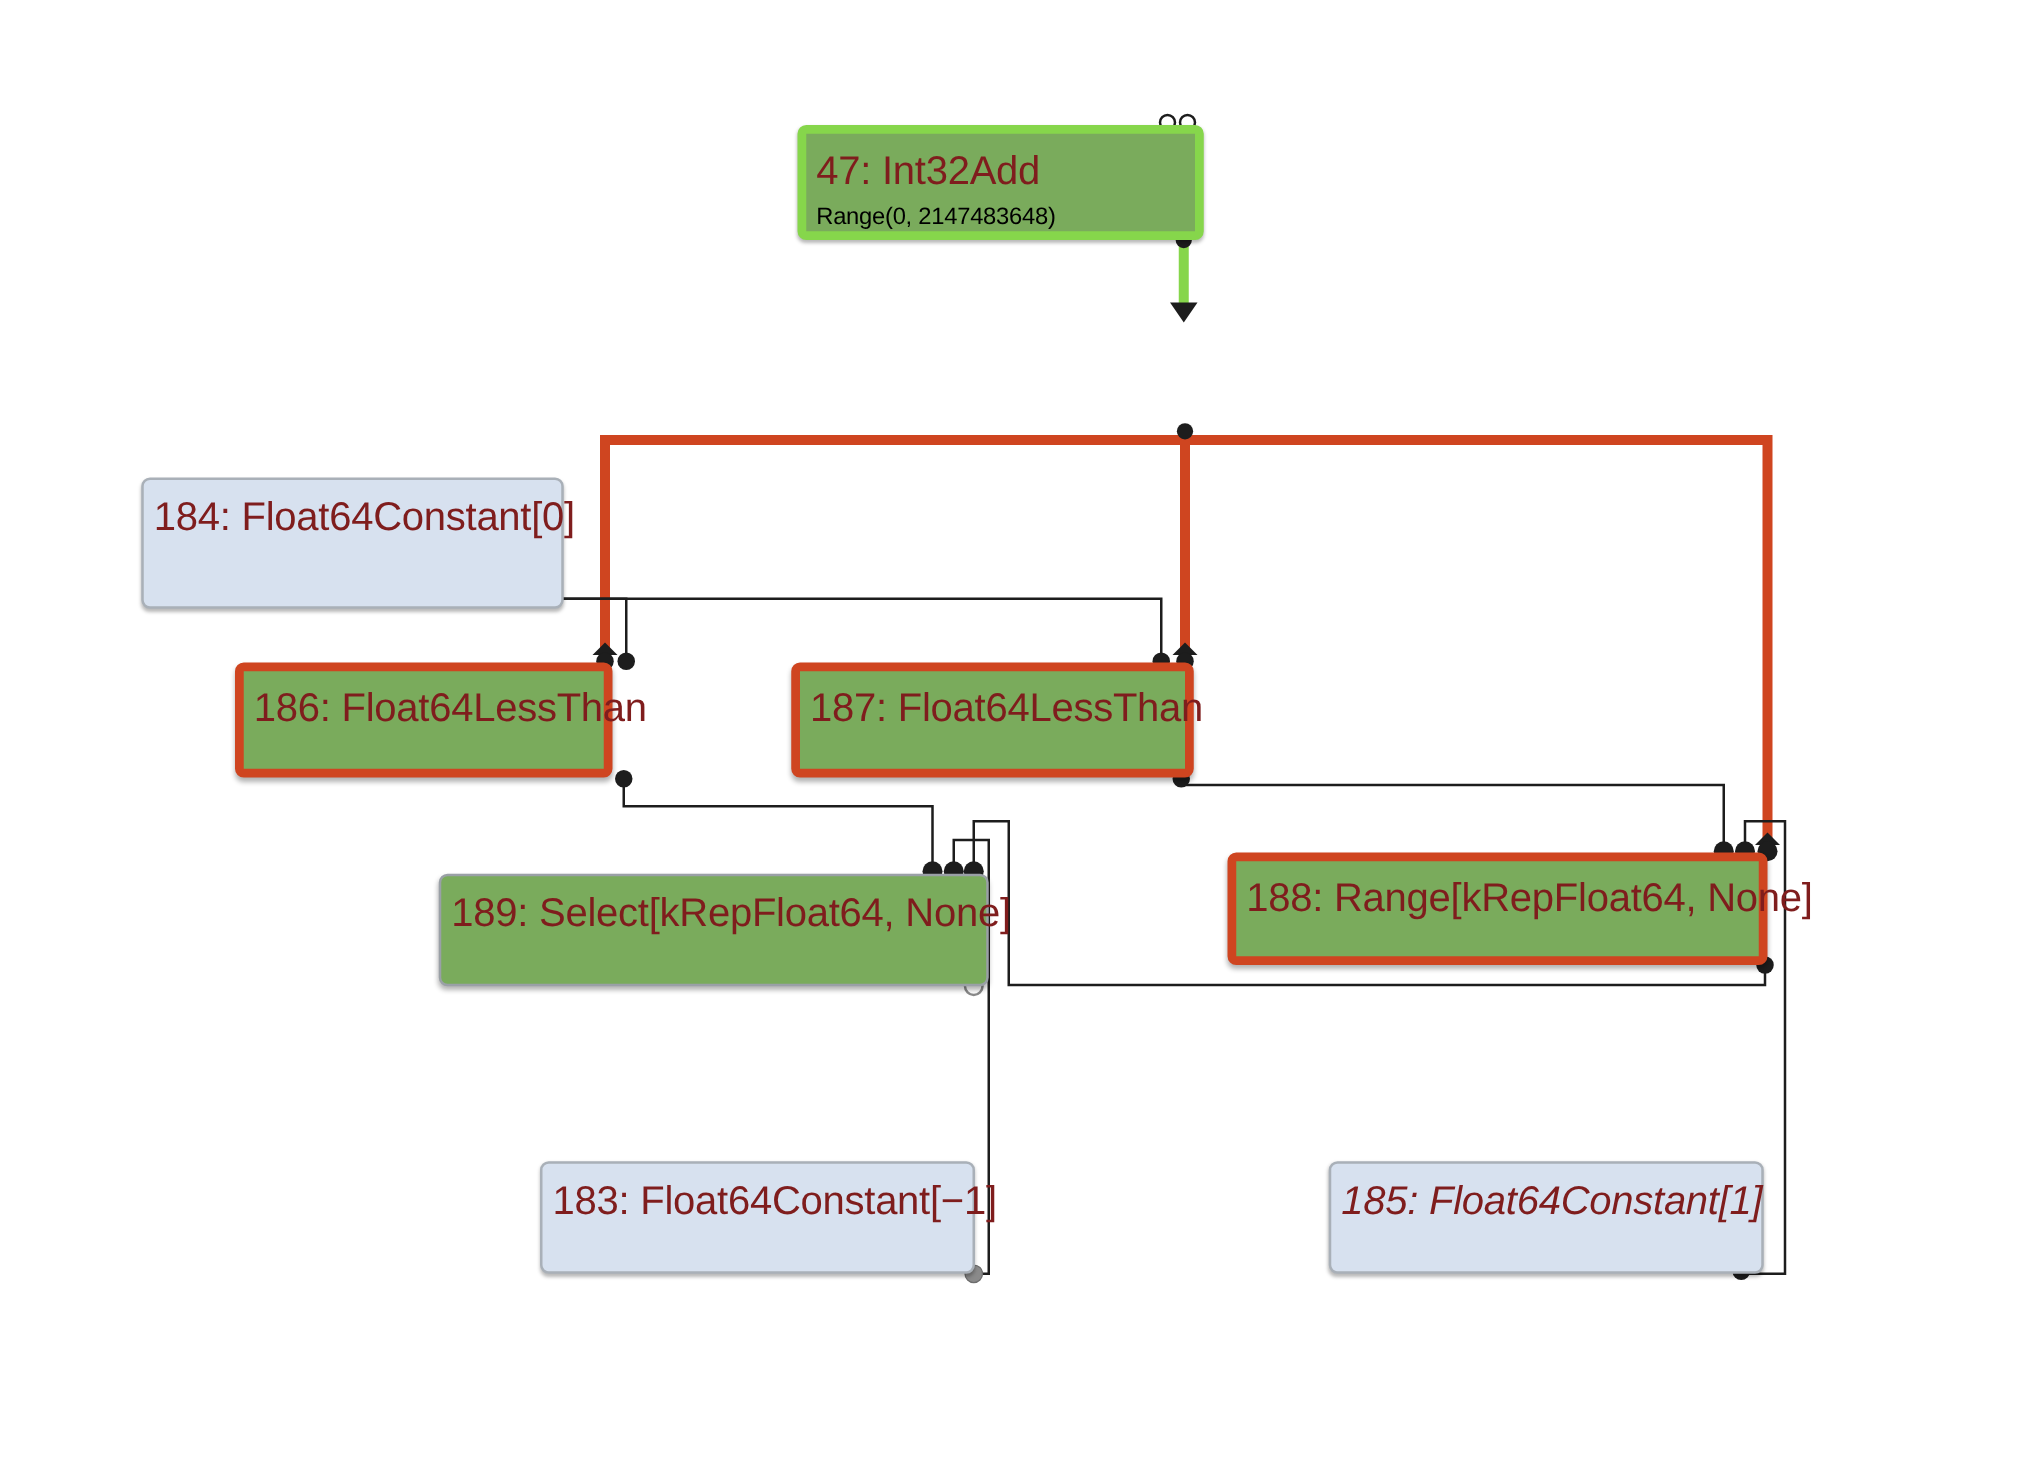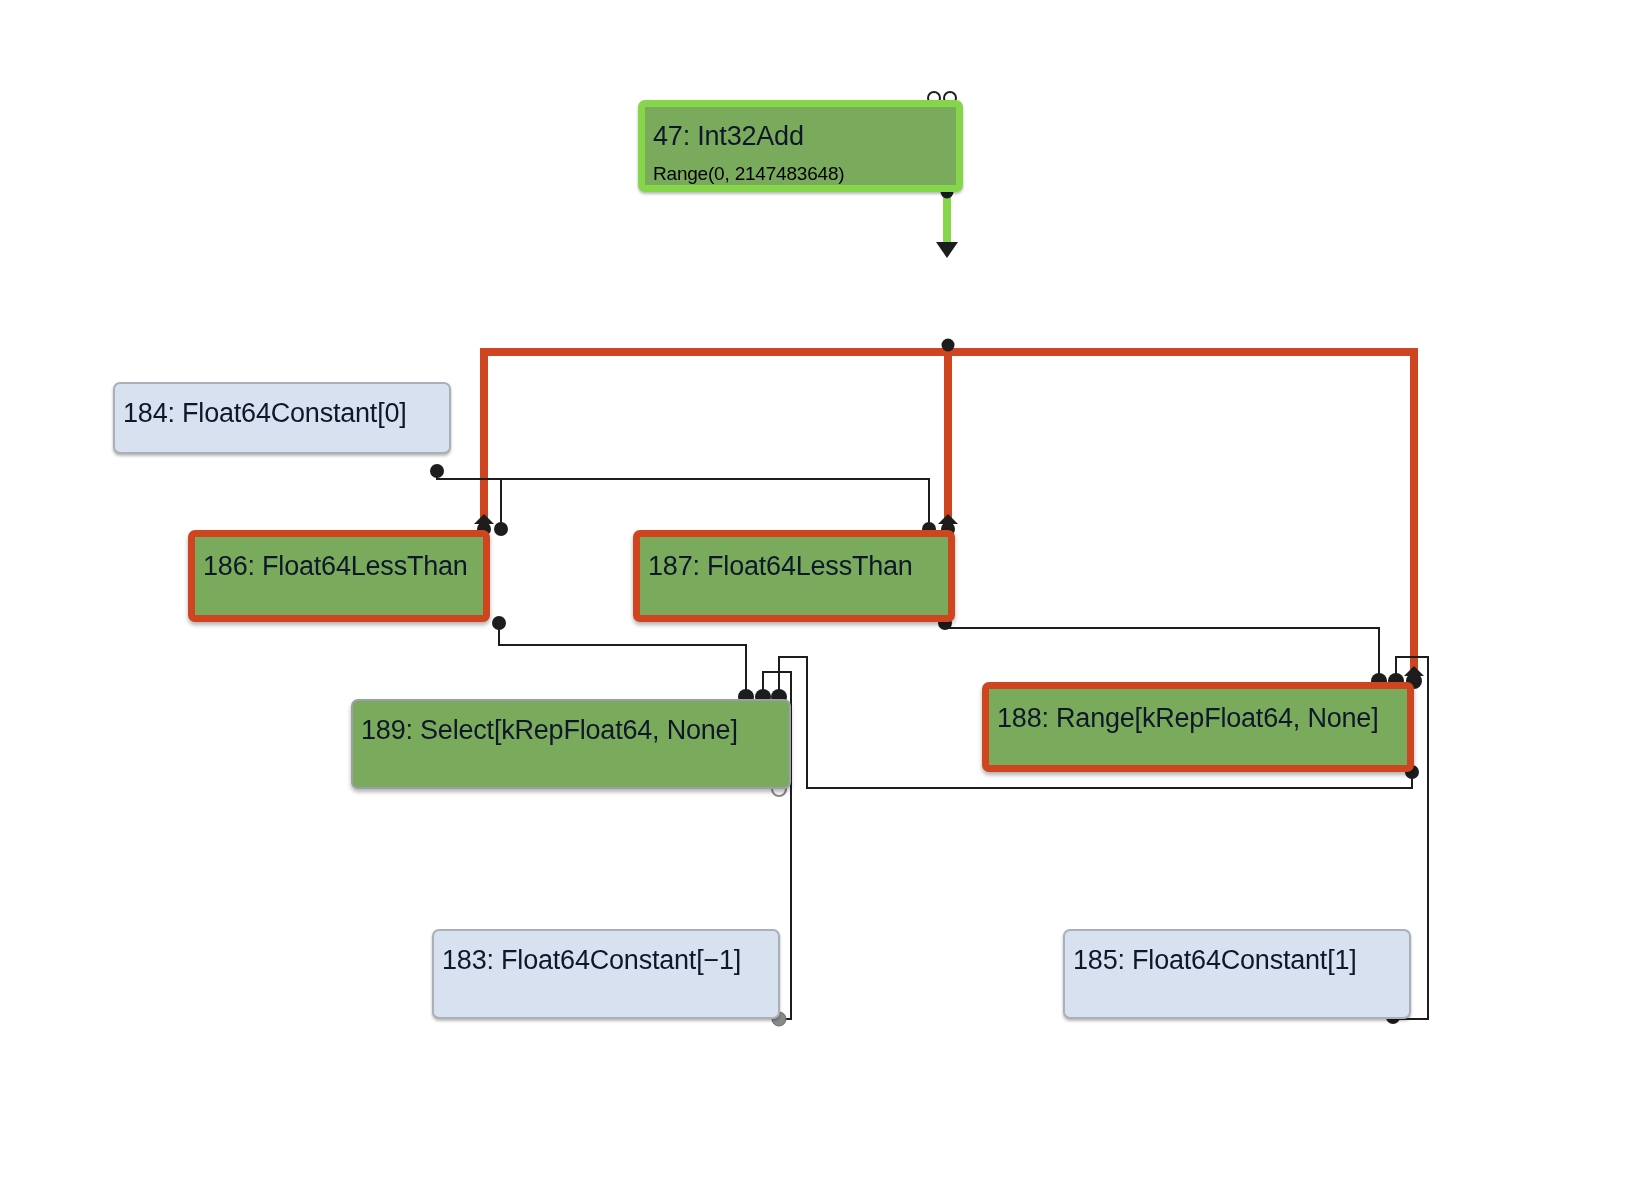--- a/index.html
+++ b/index.html
@@ -25,23 +25,23 @@
     height: 1178px;
   }
   .node {
     position: absolute;
     box-sizing: border-box;
     border-radius: 7px;
     display: block;
     padding: 10px 8px 0 8px;
   }
   .node-label {
-    font-size: 27px;
+    font-size: 32px;
     line-height: 38px;
-    color: #0f172a;
+    color: #7f1d1d;
     white-space: pre;
     letter-spacing: -0.2px;
   }
   .node-sub {
     font-size: 19px;
     line-height: 38px;
     color: #000000;
     white-space: pre;
     letter-spacing: -0.2px;
   }
@@ -160,21 +160,21 @@
 
     <circle cx="1393" cy="1017" r="7" fill="#1d1d1d"></circle>
   </svg>
 
   <div class="node style-highlight-green" style="left:638px; top:100px; width:325px; height:92px;">
     <div class="node-label">47: Int32Add</div>
     <div class="node-sub">Range(0, 2147483648)</div>
   </div>
 
 
-  <div class="node style-constant" style="left:113px; top:382px; width:338px; height:72px;">
+  <div class="node style-constant" style="left:113px; top:382px; width:338px; height:105px;">
     <div class="node-label">184: Float64Constant[0]</div>
   </div>
 
   <div class="node style-red-green" style="left:188px; top:530px; width:302px; height:92px;">
     <div class="node-label">186: Float64LessThan</div>
   </div>
 
   <div class="node style-red-green" style="left:633px; top:530px; width:322px; height:92px;">
     <div class="node-label">187: Float64LessThan</div>
   </div>
@@ -184,17 +184,17 @@
   </div>
 
   <div class="node style-red-green" style="left:982px; top:682px; width:432px; height:90px;">
     <div class="node-label">188: Range[kRepFloat64, None]</div>
   </div>
 
   <div class="node style-constant" style="left:432px; top:929px; width:348px; height:90px;">
     <div class="node-label">183: Float64Constant[−1]</div>
   </div>
 
-  <div class="node style-constant" style="left:1063px; top:929px; width:348px; height:90px;">
+  <div class="node style-constant" style="left:1063px; top:929px; width:348px; height:90px;font-style:italic;">
     <div class="node-label">185: Float64Constant[1]</div>
   </div>
 
 </div>
 
 </body></html>

